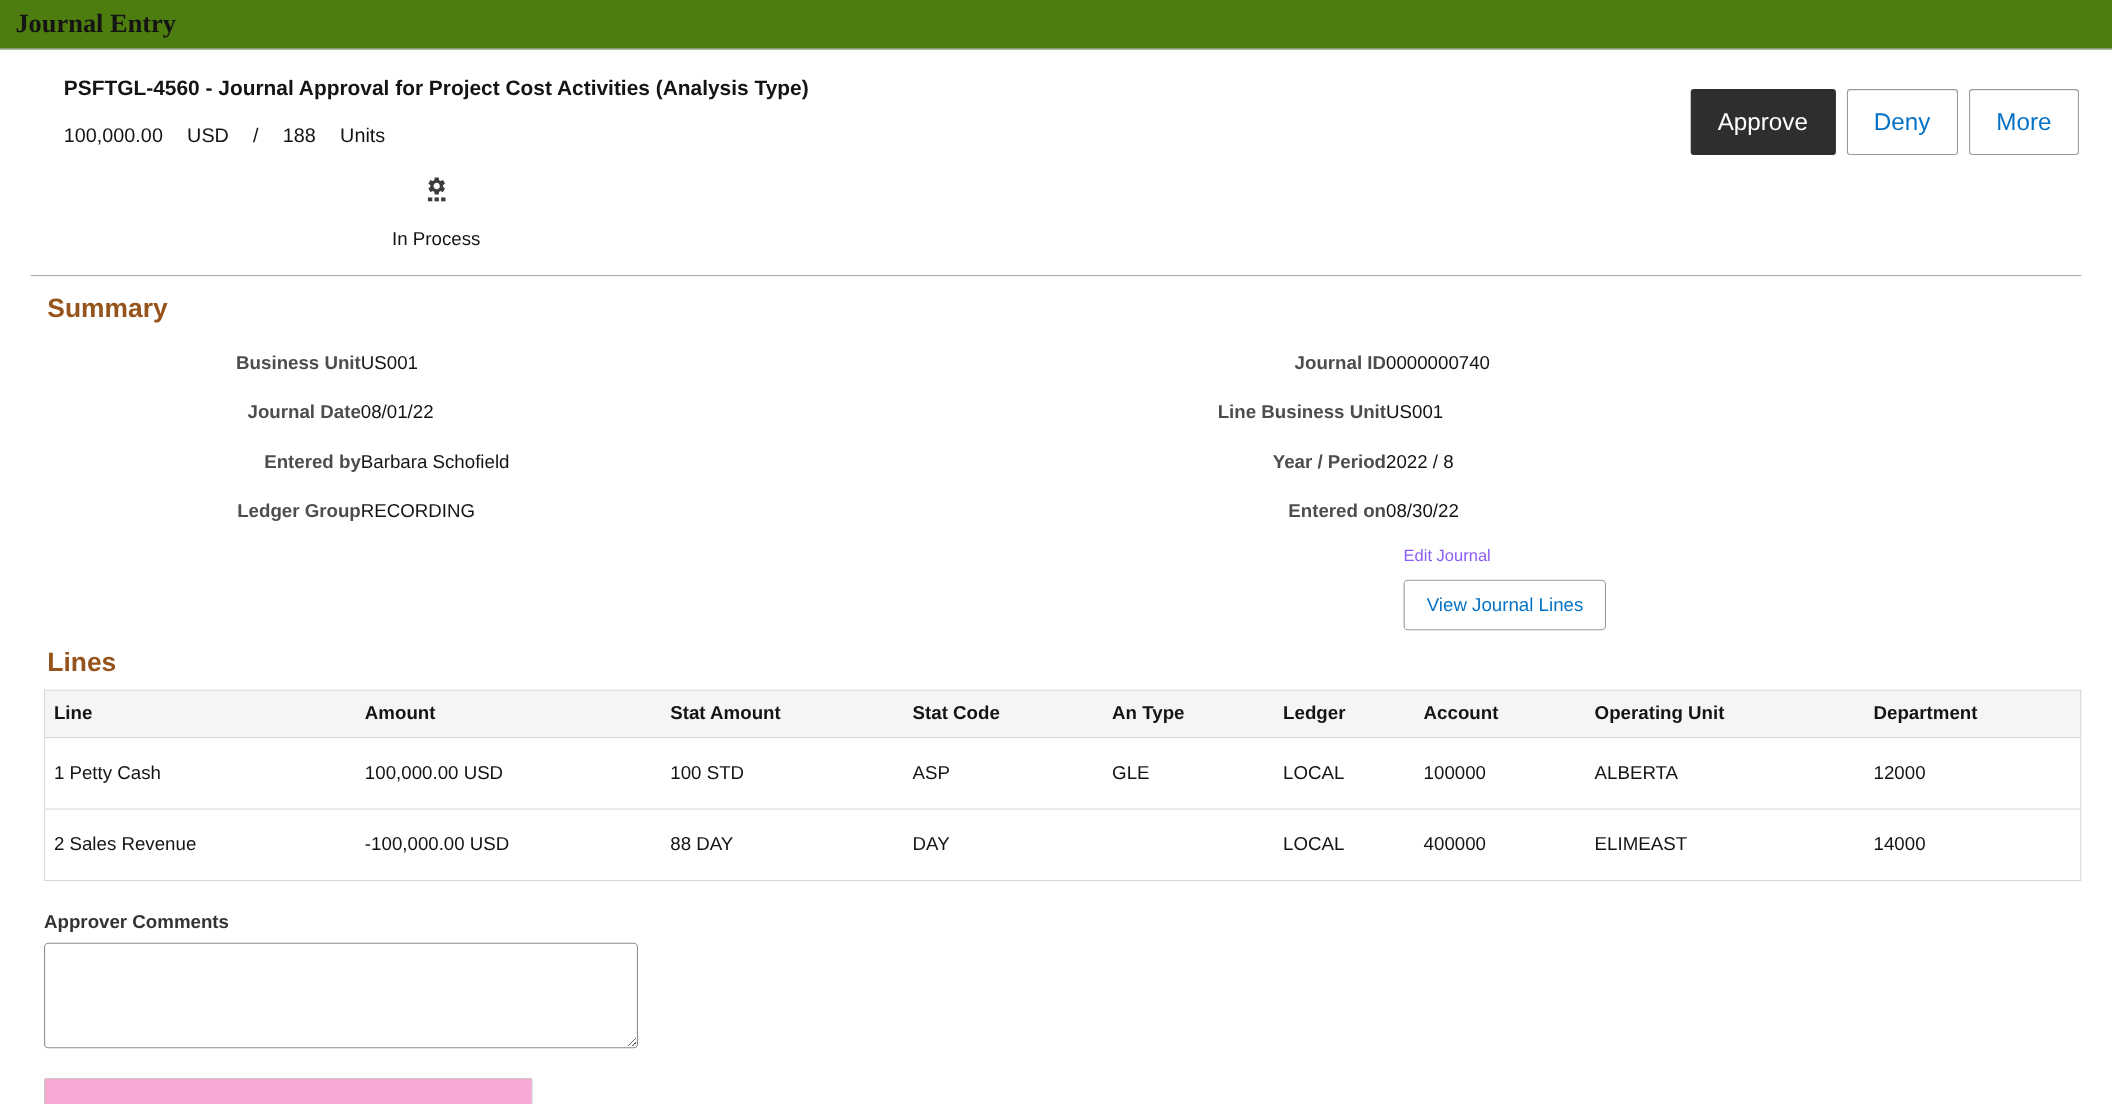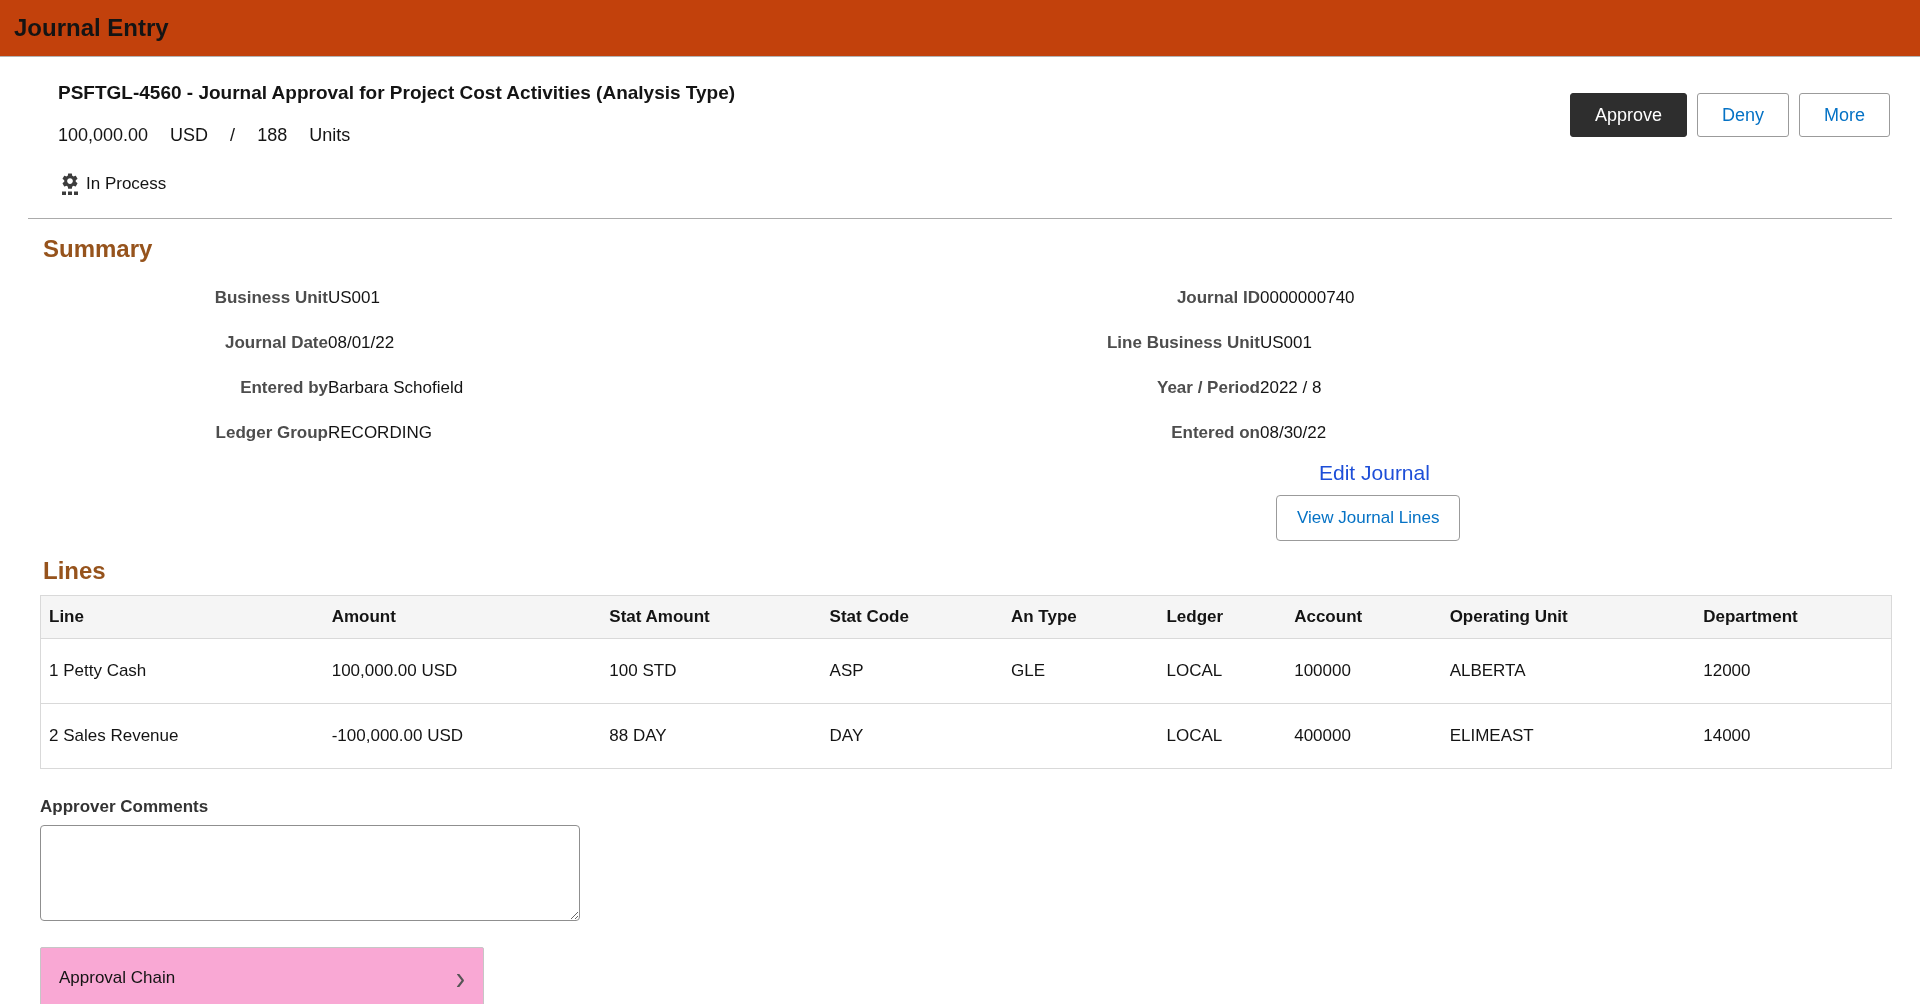--- a/index.html
+++ b/index.html
@@ -7,26 +7,27 @@
   body {
     width: 1920px; height: 1004px;
     background: #ffffff;
     font-family: "Liberation Sans", sans-serif;
     color: #141414;
     overflow: hidden;
   }
 
   
   .app-header {
-    height: 57px;
-    background: #c2410c;
+    height: 45px;
+    background: #4d7c0f;
     border-bottom: 1px solid #b3b3b3;
     display: flex;
     align-items: center;
     padding: 0 14px;
+    font-family: Liberation Serif, serif;
   }
   .app-title { font-size: 24px; font-weight: bold; color: #141414; }
 
   .wrapper { margin: 0 28px; }
 
   
   .banner {
     display: flex;
     justify-content: space-between;
     align-items: flex-start;
@@ -38,28 +39,29 @@
     font-size: 18px;
     display: flex;
     align-items: baseline;
   }
   .amount-row span { margin-right: 22px; }
   .amount-row .units-label { margin-right: 0; }
   .status-row {
     margin-top: 26px;
     display: flex;
     align-items: center;
-    gap: 4px;
-    font-size: 17px;
+    gap: 24px;
+    font-size: 17px;
+    flex-direction: column;
   }
   .banner-actions { display: flex; gap: 10px; margin-top: 12px; }
   .btn {
     font-family: "Liberation Sans", sans-serif;
-    font-size: 18px;
-    height: 44px;
+    font-size: 22px;
+    height: 60px;
     padding: 0 24px;
     border-radius: 3px;
     cursor: pointer;
     background: #ffffff;
     border: 1px solid #9b9b9b;
     color: #0572c5;
   }
   .btn-primary {
     background: #2e2e2e;
     border: 1px solid #2e2e2e;
@@ -88,21 +90,21 @@
   }
   .field-label { text-align: right; font-weight: bold; color: #4d4d4d; }
   .field-value { color: #141414; }
   .link-row {
     display: grid;
     grid-template-columns: 300px 1fr;
     column-gap: 16px;
     min-height: 36px;
     align-items: center;
   }
-  .text-link { color: #1d4ed8; text-decoration: none; font-size: 21px; cursor: pointer; margin-left: 43px; }
+  .text-link { color: #8b5cf6; text-decoration: none; font-size: 15px; cursor: pointer; }
   .btn-secondary-row { margin-top: 4px; }
   .btn-view-lines {
     font-size: 17px;
     height: 46px;
     padding: 0 20px;
     border-radius: 4px;
     background: #ffffff;
     border: 1px solid #9b9b9b;
     color: #0572c5;
     cursor: pointer;

